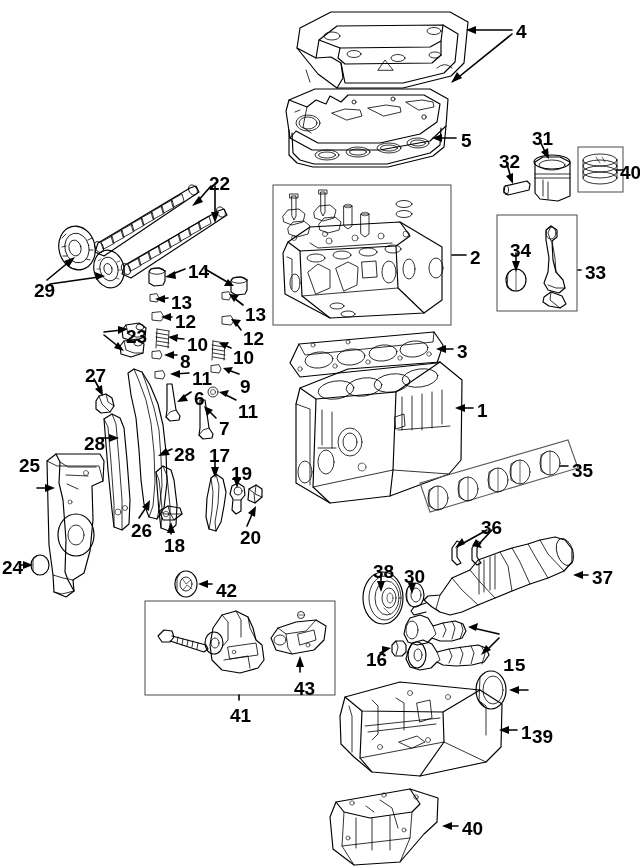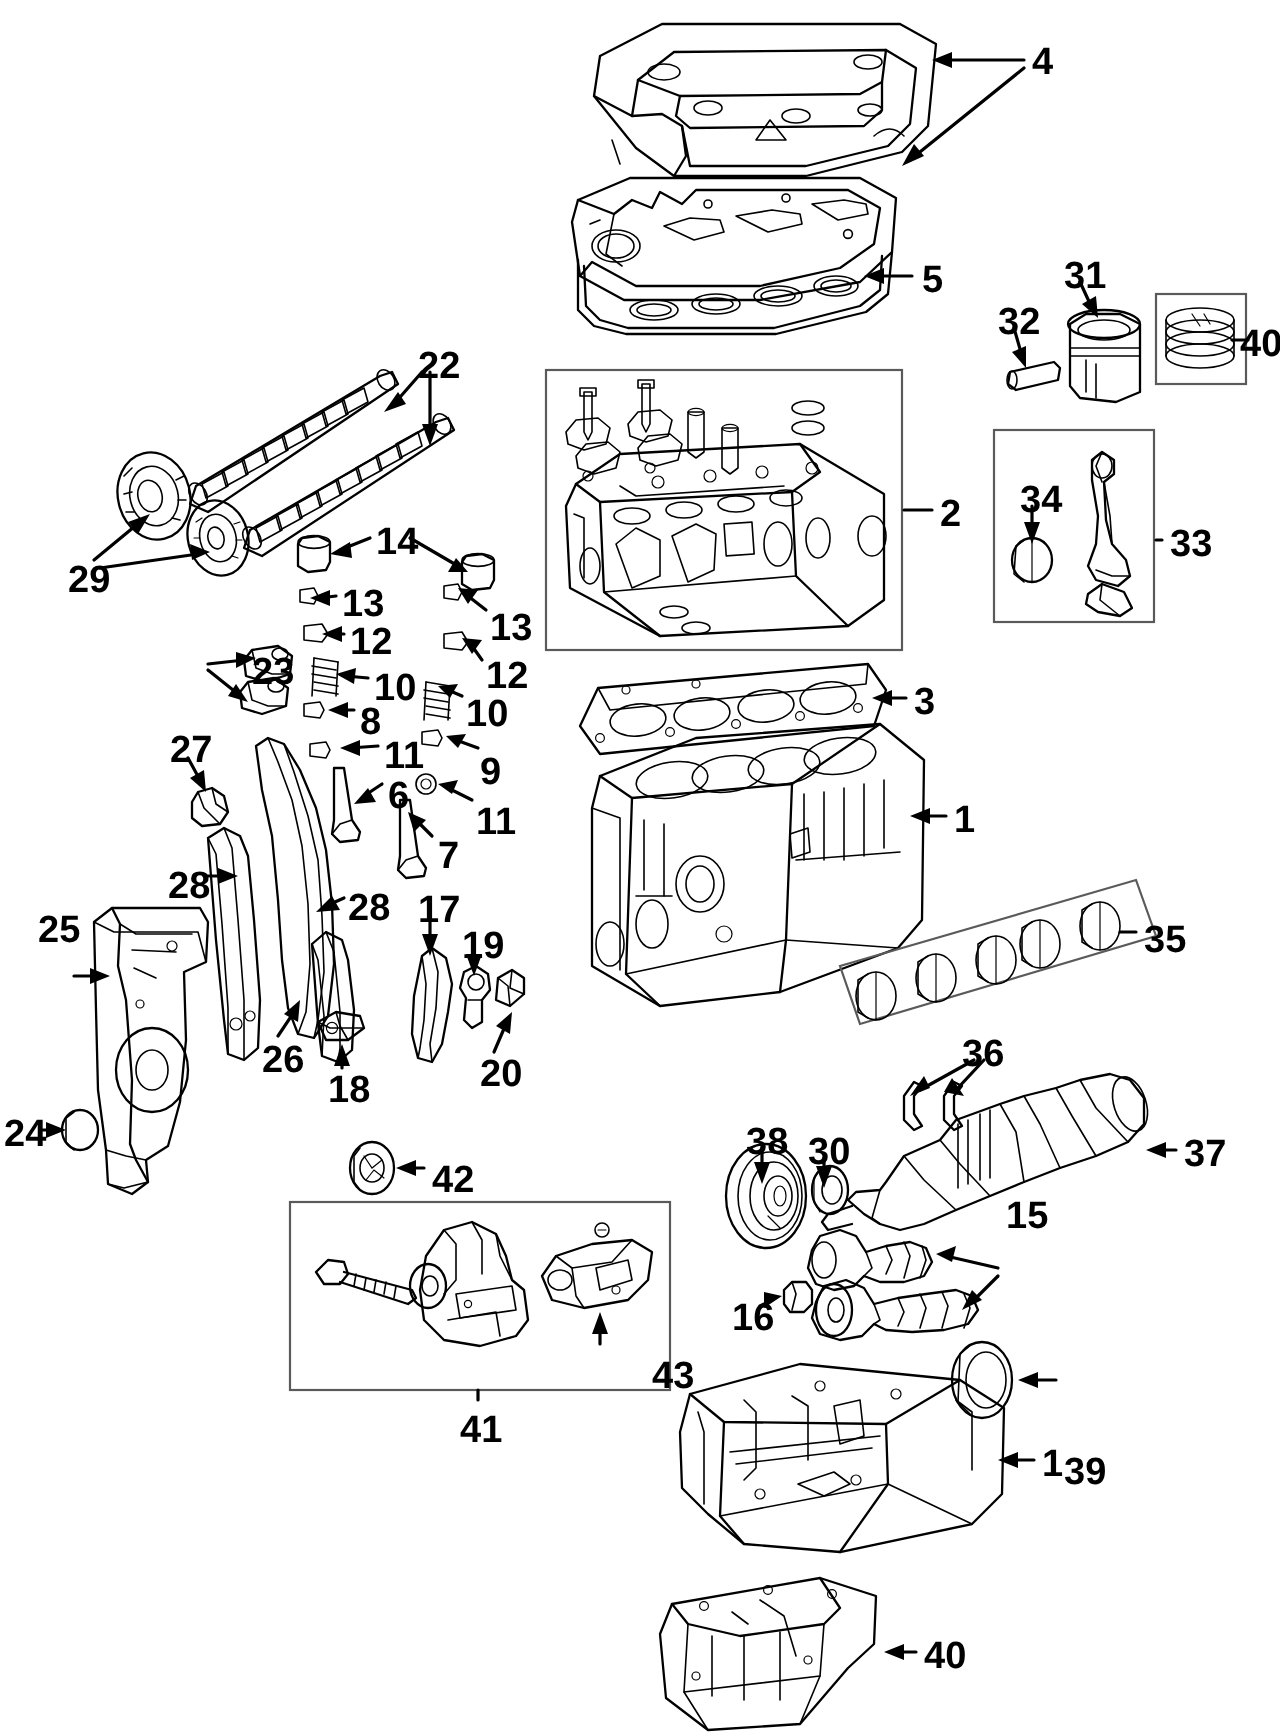--- a/index.html
+++ b/index.html
@@ -754,21 +754,21 @@
   <div class="callout" style="left:164px; top:536px;">18</div>
   <div class="callout" style="left:2px;   top:558px;">24</div>
   <div class="callout" style="left:457px; top:342px;">3</div>
   <div class="callout" style="left:477px; top:401px;">1</div>
   <div class="callout" style="left:572px; top:461px;">35</div>
   <div class="callout" style="left:481px; top:518px;">36</div>
   <div class="callout" style="left:592px; top:568px;">37</div>
   <div class="callout" style="left:373px; top:562px;">38</div>
   <div class="callout" style="left:404px; top:567px;">30</div>
   <div class="callout" style="left:216px; top:581px;">42</div>
-  <div class="callout" style="left:503px; top:599px;">15</div>
+  <div class="callout" style="left:503px; top:657px;font-family:Liberation Mono, monospace;">15</div>
   <div class="callout" style="left:366px; top:650px;">16</div>
   <div class="callout" style="left:532px; top:685px;margin-top:42px;">39</div>
-  <div class="callout" style="left:294px; top:679px;margin-left:32px;">43</div>
+  <div class="callout" style="left:294px; top:679px;">43</div>
   <div class="callout" style="left:521px; top:723px;">1</div>
   <div class="callout" style="left:230px; top:706px;">41</div>
   <div class="callout" style="left:462px; top:819px;">40</div>
 
 </div>
 
 </body></html>

